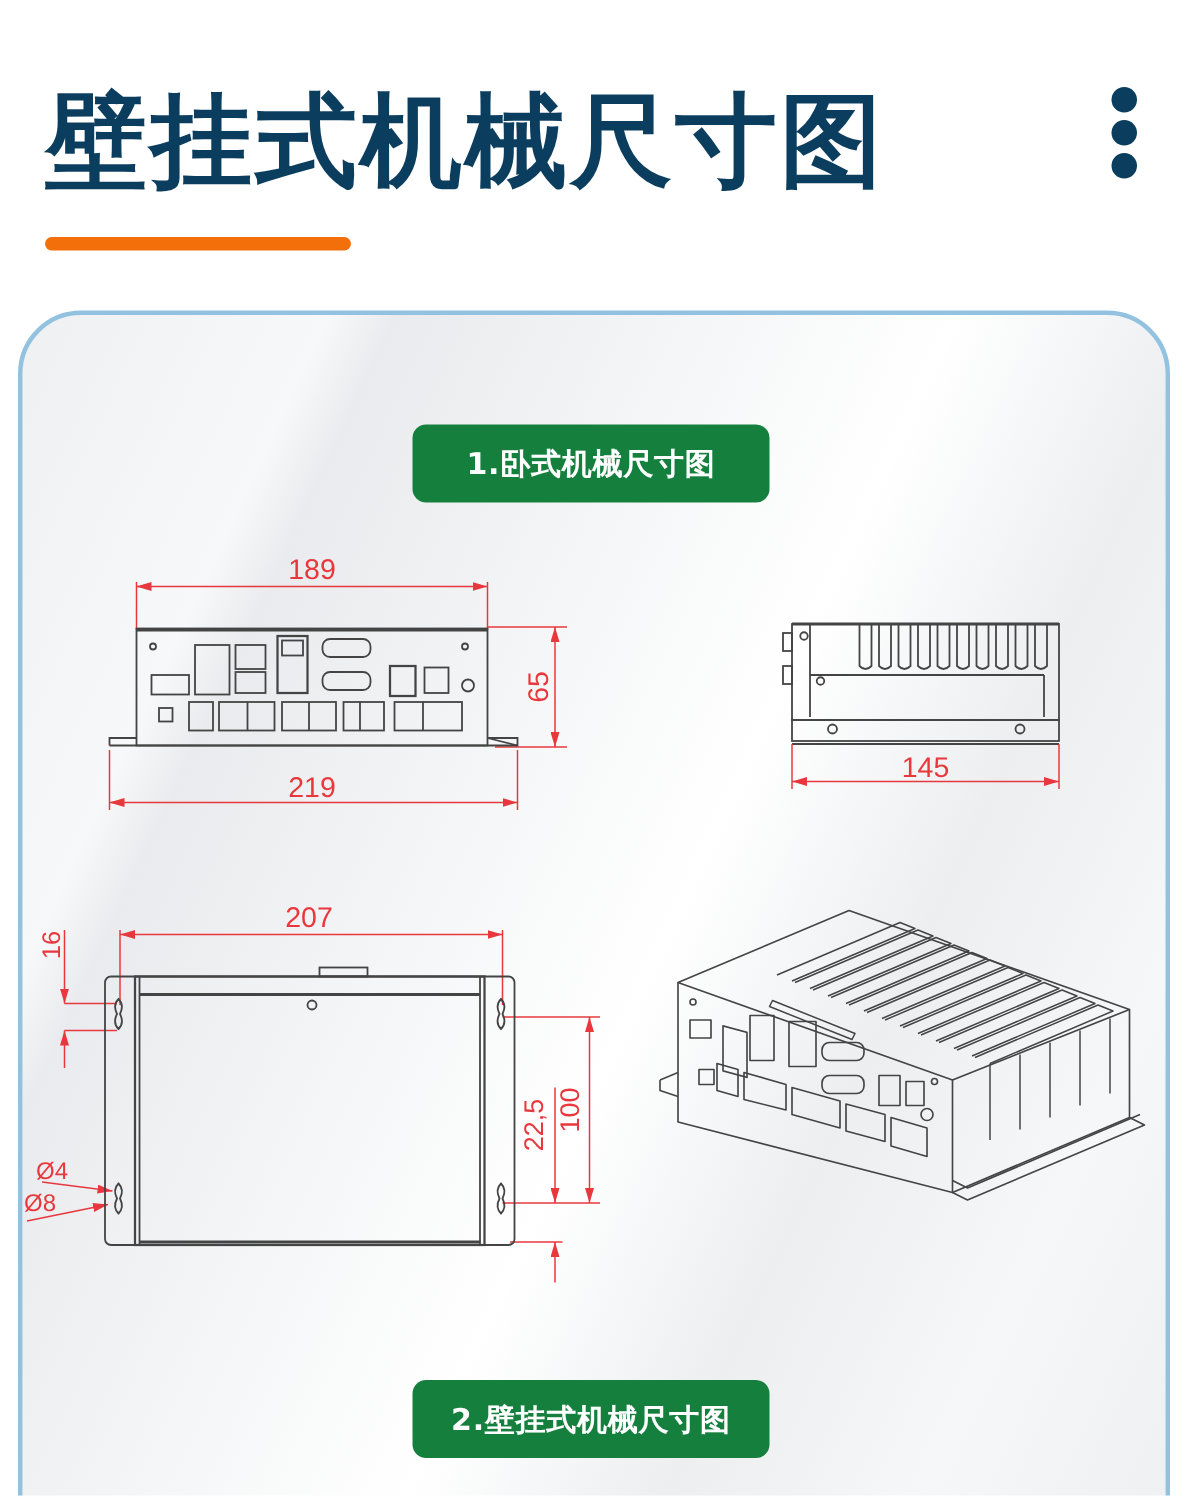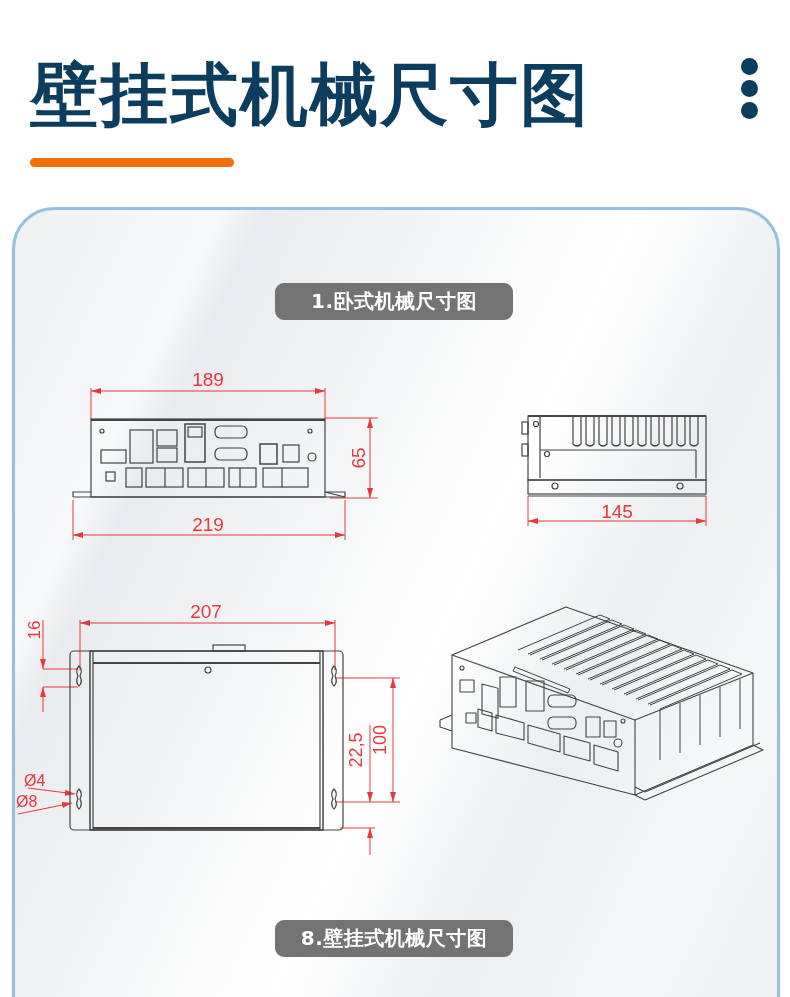--- a/index.html
+++ b/index.html
@@ -3,21 +3,21 @@
 <meta charset="utf-8">
 <style>
   html,body{margin:0;padding:0;}
   body{width:790px;height:997px;background:#ffffff;position:relative;overflow:hidden;font-family:"DejaVu Sans","Liberation Sans",sans-serif;}
   .title{position:absolute;left:30px;top:55px;font-size:68px;font-weight:900;color:#0b3d5e;letter-spacing:2px;line-height:80px;font-family:"DejaVu Sans",sans-serif;}
   .underline{position:absolute;left:30px;top:158px;width:204px;height:9px;border-radius:5px;background:#f26f0a;}
   .dots{position:absolute;left:741px;top:58px;width:20px;}
   .dot{width:17px;height:17px;border-radius:50%;background:#0b3d5e;margin-bottom:5px;}
   .panel{position:absolute;left:12px;top:207px;width:762px;height:800px;border:3px solid #93c2e0;border-radius:42px 42px 0 0;
     background:linear-gradient(115deg,#eef0f2 0%,#f7f8f9 18%,#e9ebee 22%,#f5f6f7 40%,#ffffff 55%,#eceef0 70%,#f6f7f8 85%,#eef0f2 100%);overflow:hidden;}
-  .badge{position:absolute;height:37px;border-radius:9px;background:#737373;color:#fff;font-size:20px;font-weight:bold;display:flex;align-items:center;justify-content:center;letter-spacing:0.5px;}
+  .badge{position:absolute;height:52px;border-radius:9px;background:#15803d;color:#fff;font-size:20px;font-weight:bold;display:flex;align-items:center;justify-content:center;letter-spacing:0.5px;}
   .badge1{left:275px;top:283px;width:238px;}
   .badge2{left:275px;top:920px;width:238px;}
   svg text{font-family:"Liberation Sans","DejaVu Sans",sans-serif;}
 </style>
 </head>
 <body>
 
 <div class="title">壁挂式机械尺寸图</div>
 <div class="underline"></div>
 <div class="dots">
@@ -201,13 +201,13 @@
     <path d="M48 114 L62 118 L62 136 L48 132 Z"></path>
     <path d="M66 120 L94 128 L94 145 L66 138 Z"></path>
     <path d="M98 130 L130 139 L130 157 L98 148 Z"></path>
     <path d="M134 141 L160 148 L160 166 L134 159 Z"></path>
     <path d="M164 150 L188 157 L188 176 L164 169 Z"></path>
     <circle cx="32" cy="73" r="2"></circle>
       <circle cx="193" cy="126" r="2"></circle>
   </g>
 </svg>
 
-<div class="badge badge2">8.壁挂式机械尺寸图</div>
+<div class="badge badge2">2.壁挂式机械尺寸图</div>
 
 </body></html>

